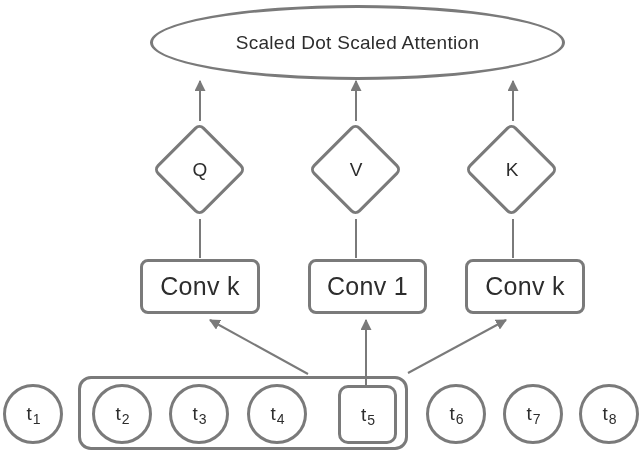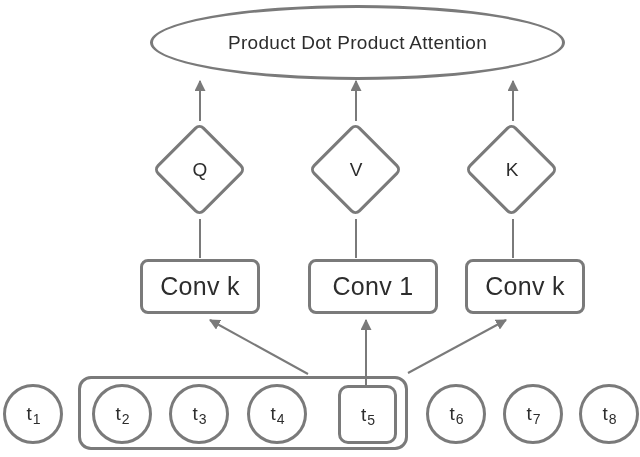--- a/index.html
+++ b/index.html
@@ -93,34 +93,34 @@
   }
   svg.wires line { stroke: var(--stroke); stroke-width: 2; }
   svg.wires marker path { fill: var(--stroke); }
 </style>
 </head>
 <body>
 
 <div class="canvas">
 
   <div class="ellipse">
-    <span>Product Dot Product Attention</span>
+    <span>Scaled Dot Scaled Attention</span>
   </div>
 
   <div class="diamond" style="left:166px; top:136px;"></div>
   <div class="diamond" style="left:322px; top:136px;"></div>
   <div class="diamond" style="left:478px; top:136px;"></div>
   <div class="diamond-label" style="left:180px; top:158px;">Q</div>
   <div class="diamond-label" style="left:336px; top:158px;">V</div>
   <div class="diamond-label" style="left:492px; top:158px;">K</div>
 
   <div class="conv-box" style="left:140px; width:120px;">
     <span>Conv k</span>
   </div>
-  <div class="conv-box" style="left:308px; width:130px;">
+  <div class="conv-box" style="left:308px; width:119px;">
     <span>Conv 1</span>
   </div>
   <div class="conv-box" style="left:465px; width:120px;">
     <span>Conv k</span>
   </div>
 
   <div class="window-box"></div>
 
   <div class="token circle" style="left:3px;">
     <span class="tbase">t</span>

